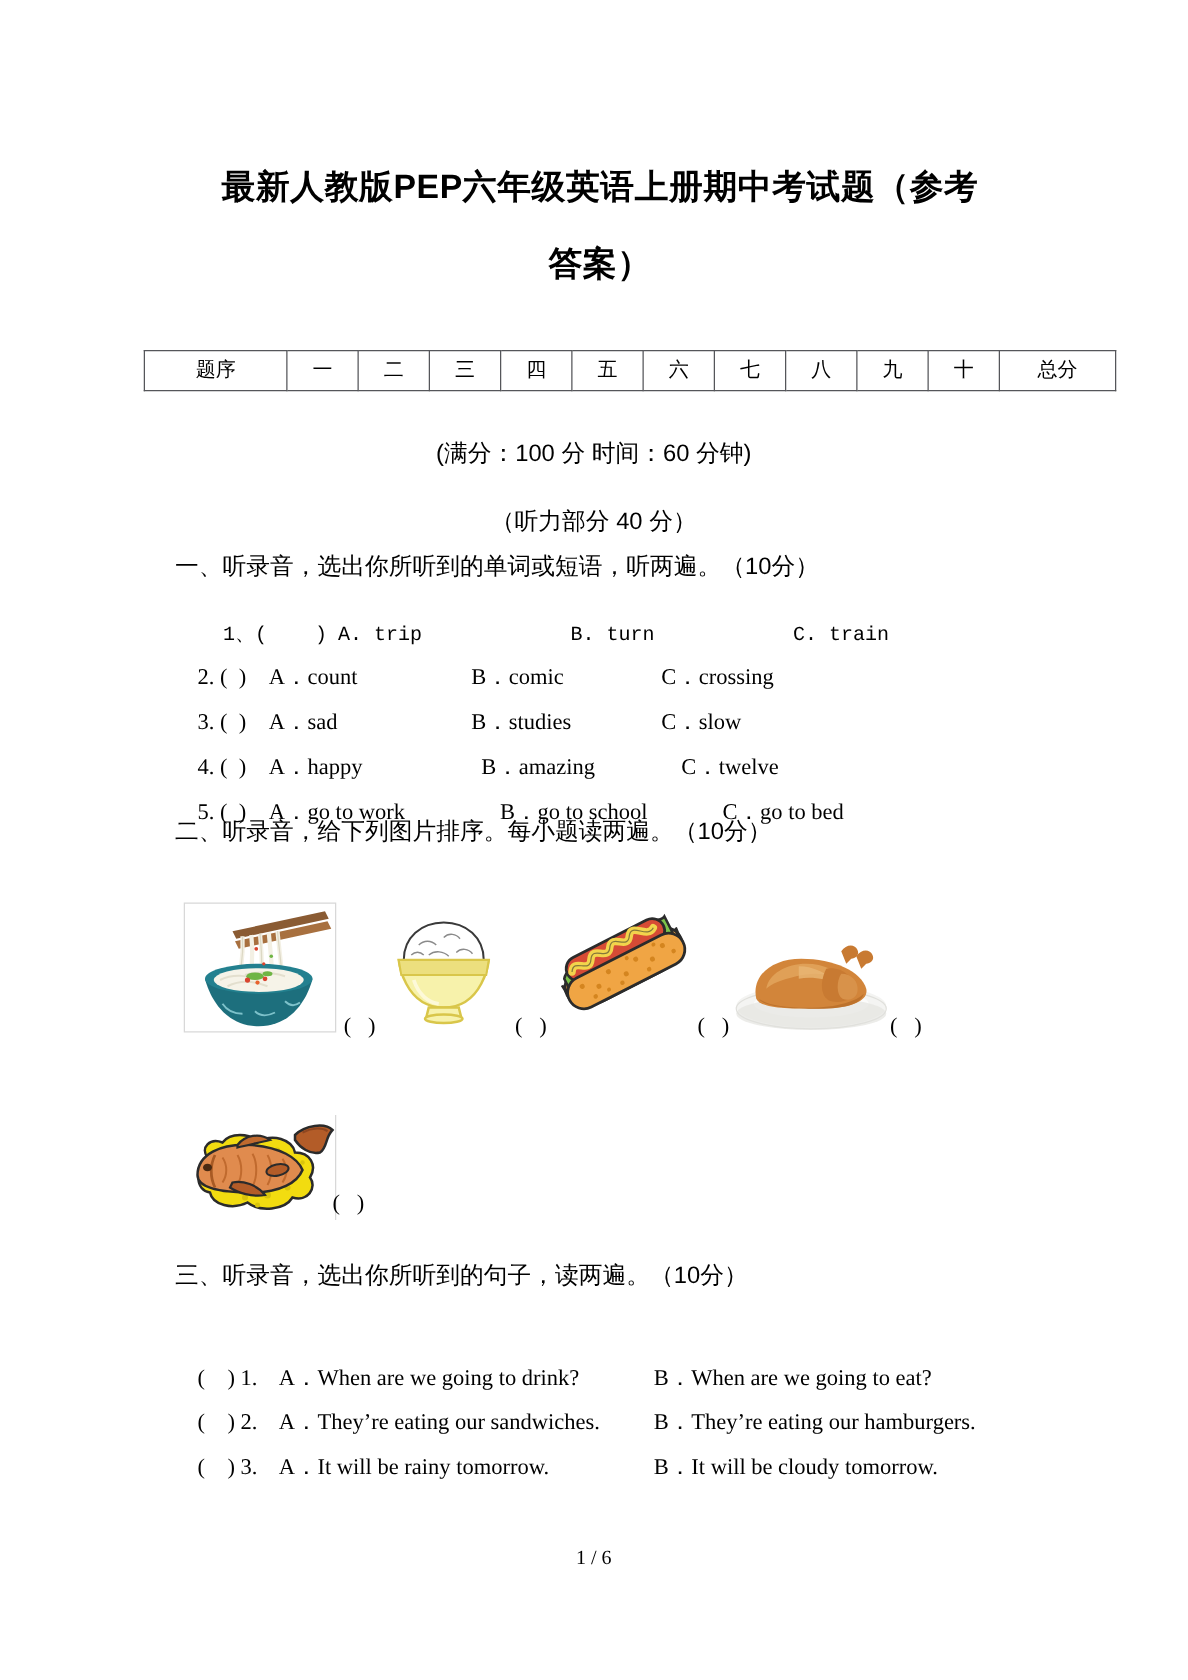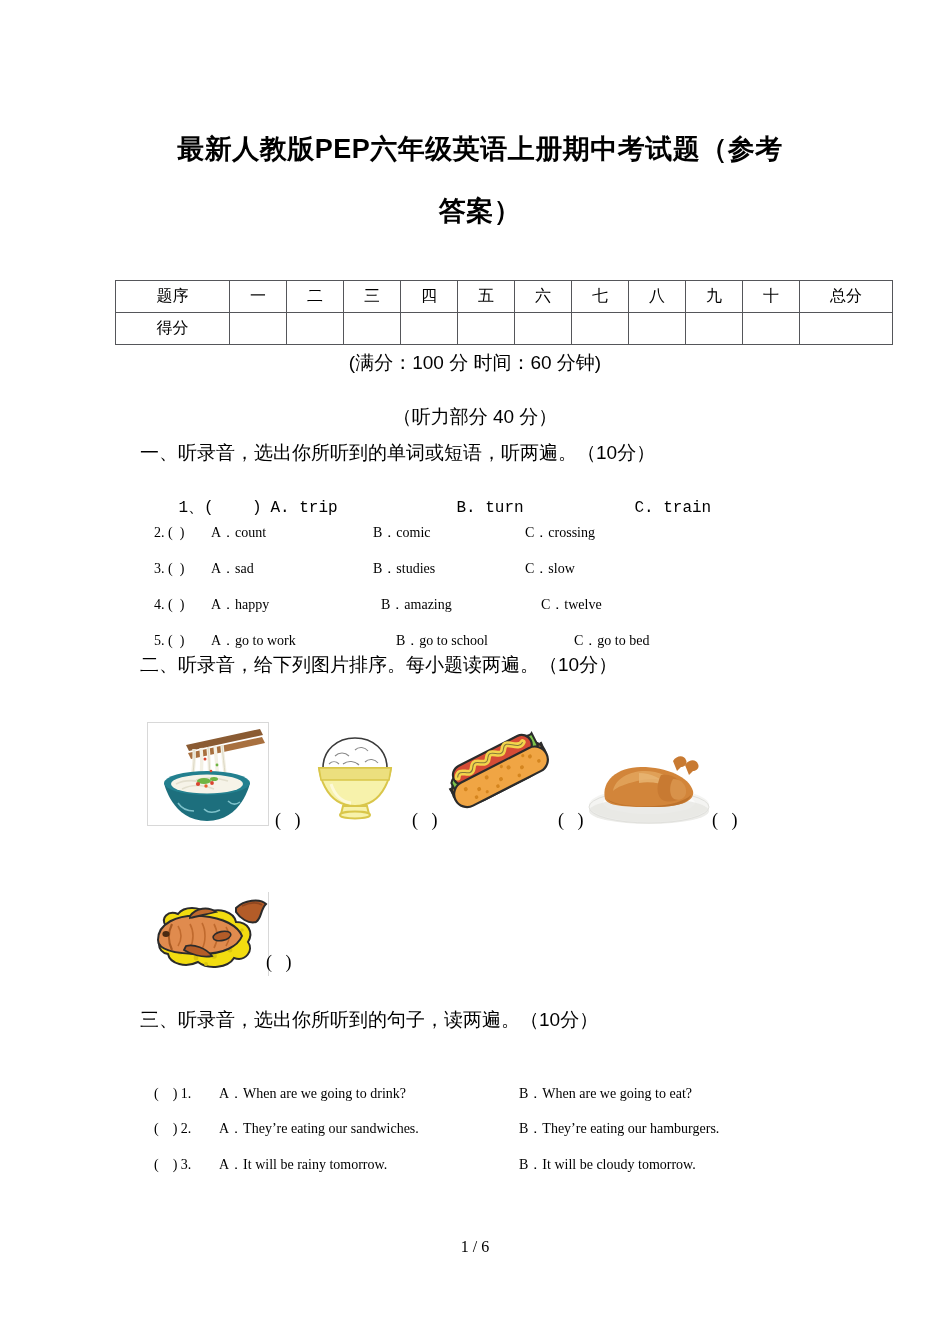--- a/index.html
+++ b/index.html
@@ -80,21 +80,21 @@
     font-family: "Liberation Sans", "DejaVu Sans", sans-serif;
     font-weight: normal;
     font-size: 19px;
     white-space: nowrap;
   }
 
   
   .q-row {
     position: absolute;
     left: 140px;
-    font-size: 14px;
+    font-size: 18px;
     white-space: pre;
   }
   .q-row.mono {
     font-family: "Liberation Mono", "DejaVu Sans Mono", monospace;
     font-size: 16px;
   }
   .q-row .opt { display: inline-block; }
   .pic-cell {
     position: absolute;
   }
@@ -142,34 +142,20 @@
       <td class="col-num">三</td>
       <td class="col-num">四</td>
       <td class="col-num">五</td>
       <td class="col-num">六</td>
       <td class="col-num">七</td>
       <td class="col-num">八</td>
       <td class="col-num">九</td>
       <td class="col-num">十</td>
       <td class="col-total">总分</td>
     </tr>
-    <tr>
-      <td class="hdr-label">得分</td>
-      <td class="col-num"></td>
-      <td class="col-num"></td>
-      <td class="col-num"></td>
-      <td class="col-num"></td>
-      <td class="col-num"></td>
-      <td class="col-num"></td>
-      <td class="col-num"></td>
-      <td class="col-num"></td>
-      <td class="col-num"></td>
-      <td class="col-num"></td>
-      <td class="col-total"></td>
-    </tr>
   </tbody>
     </table>
 
   <div class="meta meta-full">(满分：100 分   时间：60 分钟)</div>
   <div class="meta meta-listening">（听力部分 40 分）</div>
 
   <div class="sec-head" style="top:440px;">一、听录音，选出你所听到的单词或短语，听两遍。（10分）</div>
 
   <div class="q-row mono" style="top:479px;">
     <span class="opt" style="width:92px;">1、(    )</span><span class="opt" style="width:186px;">A. trip</span><span class="opt" style="width:178px;">B. turn</span><span class="opt">C. train</span>

